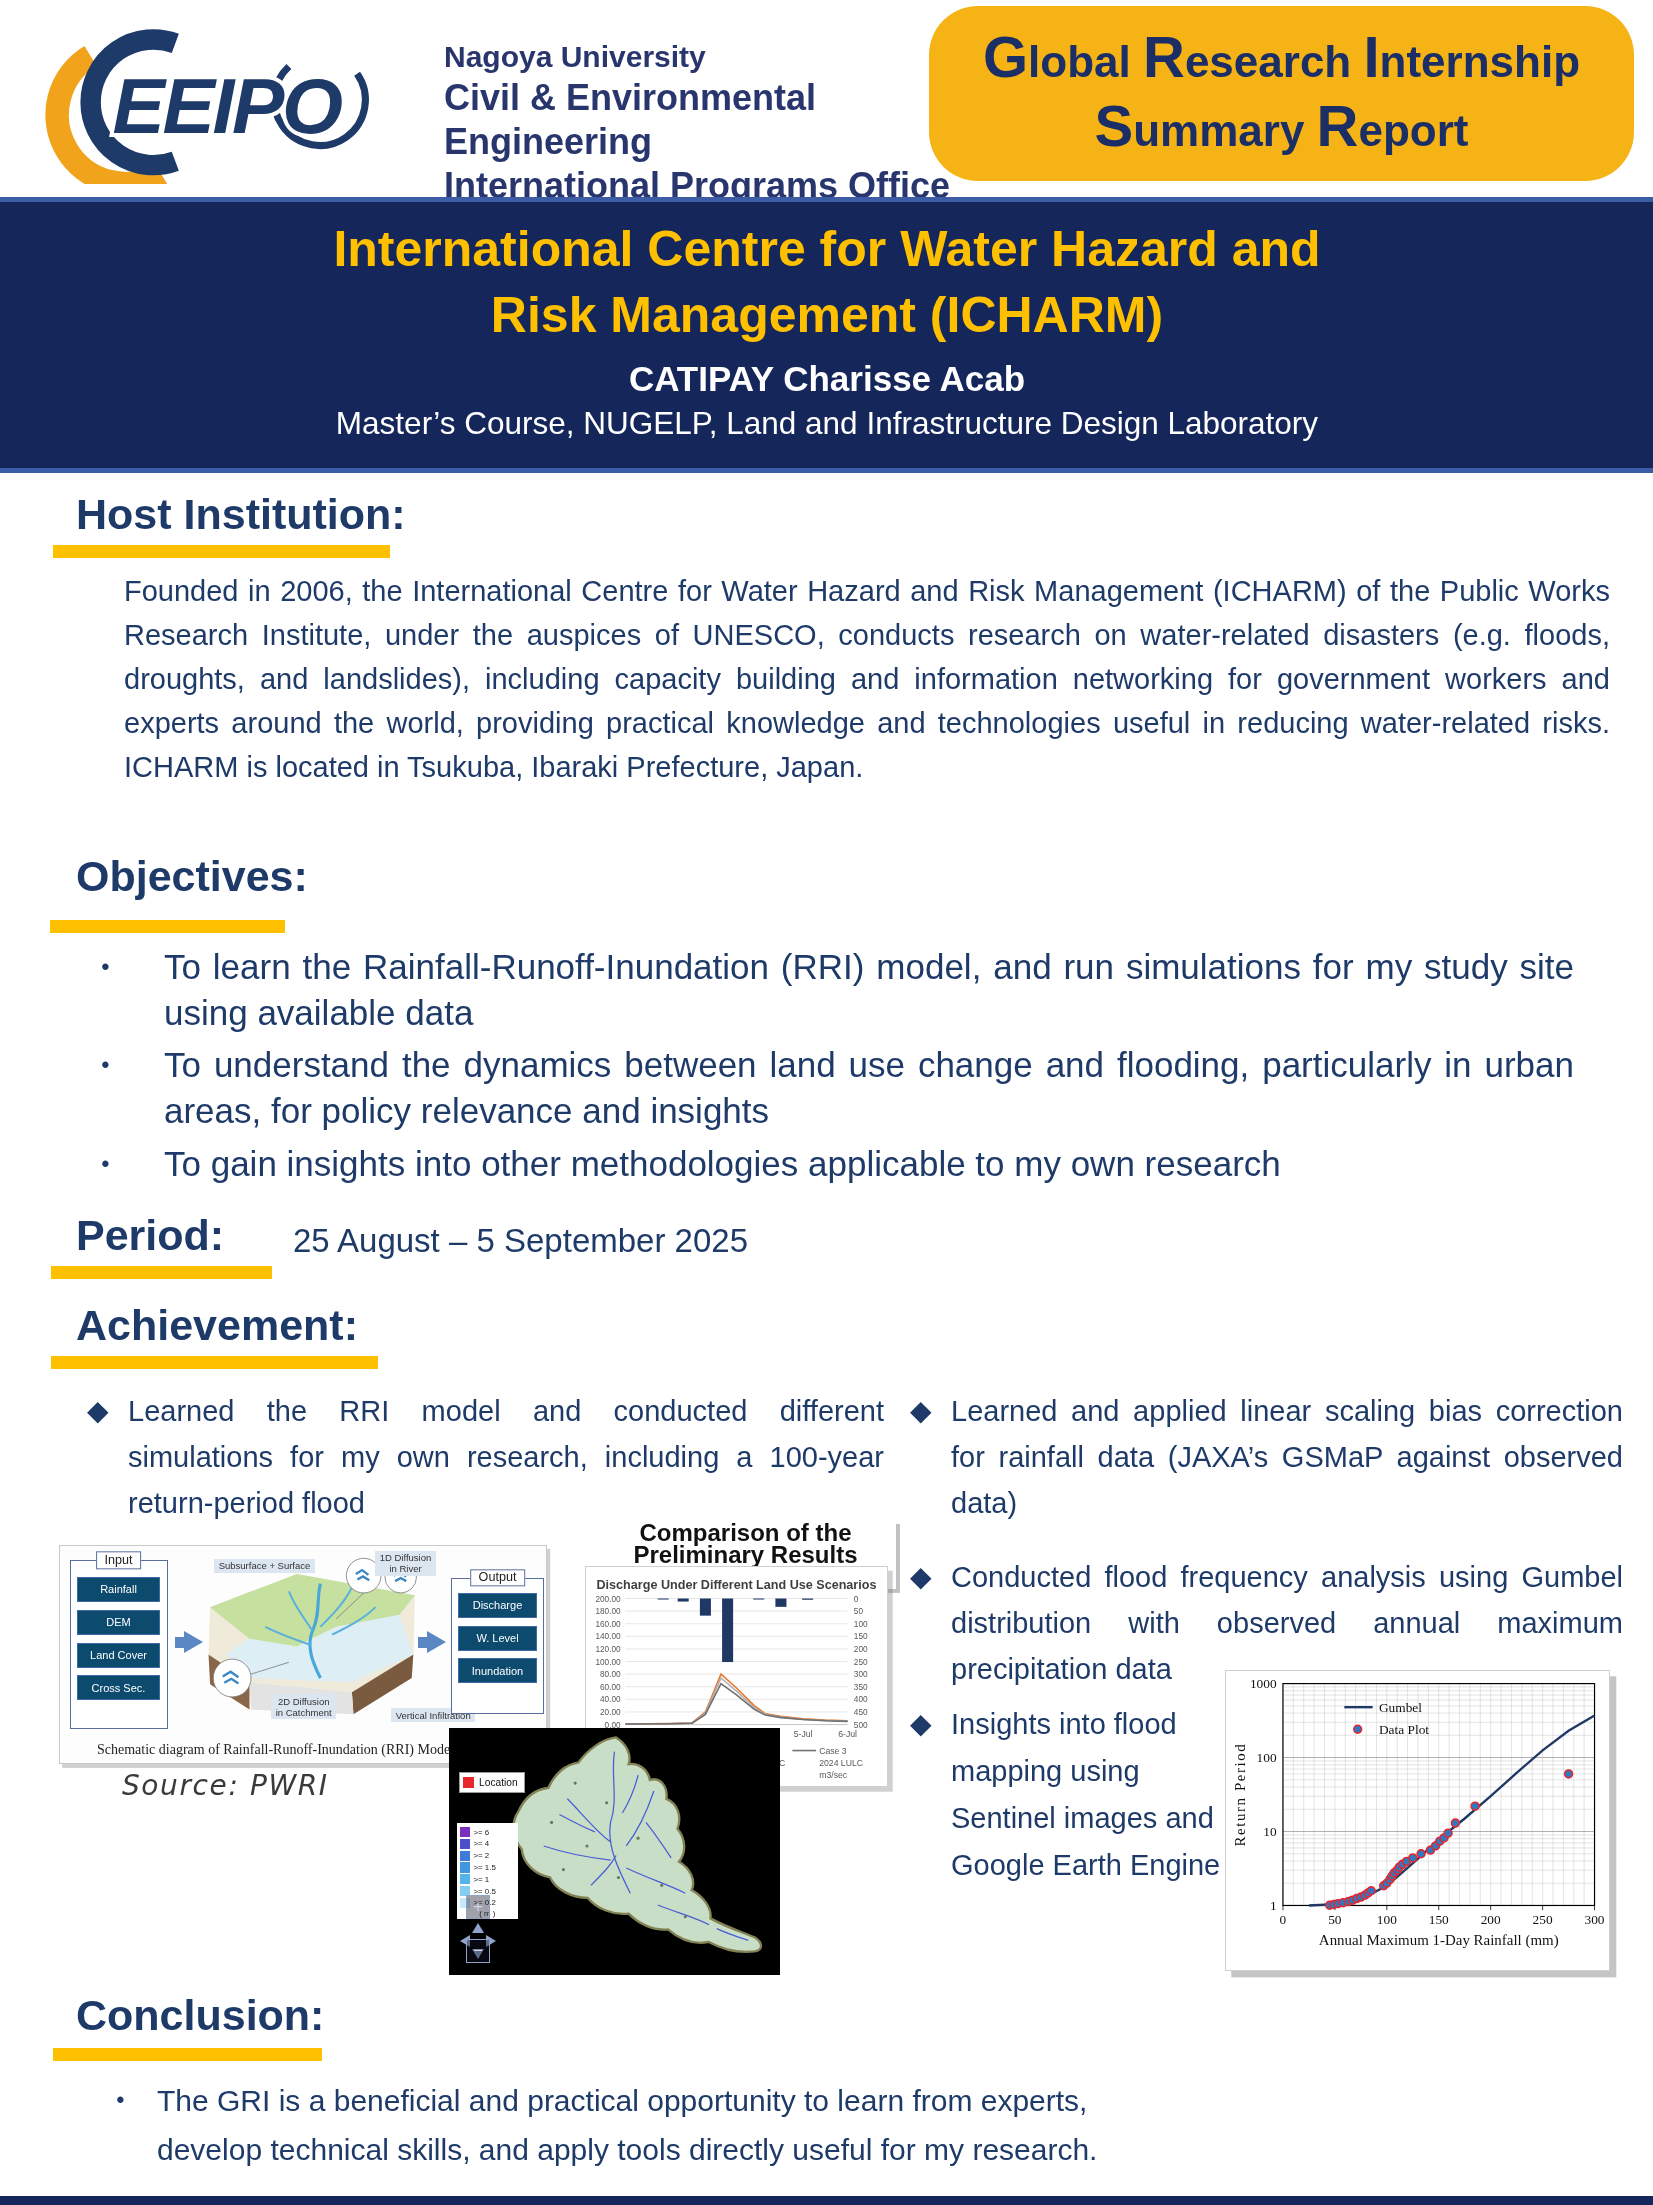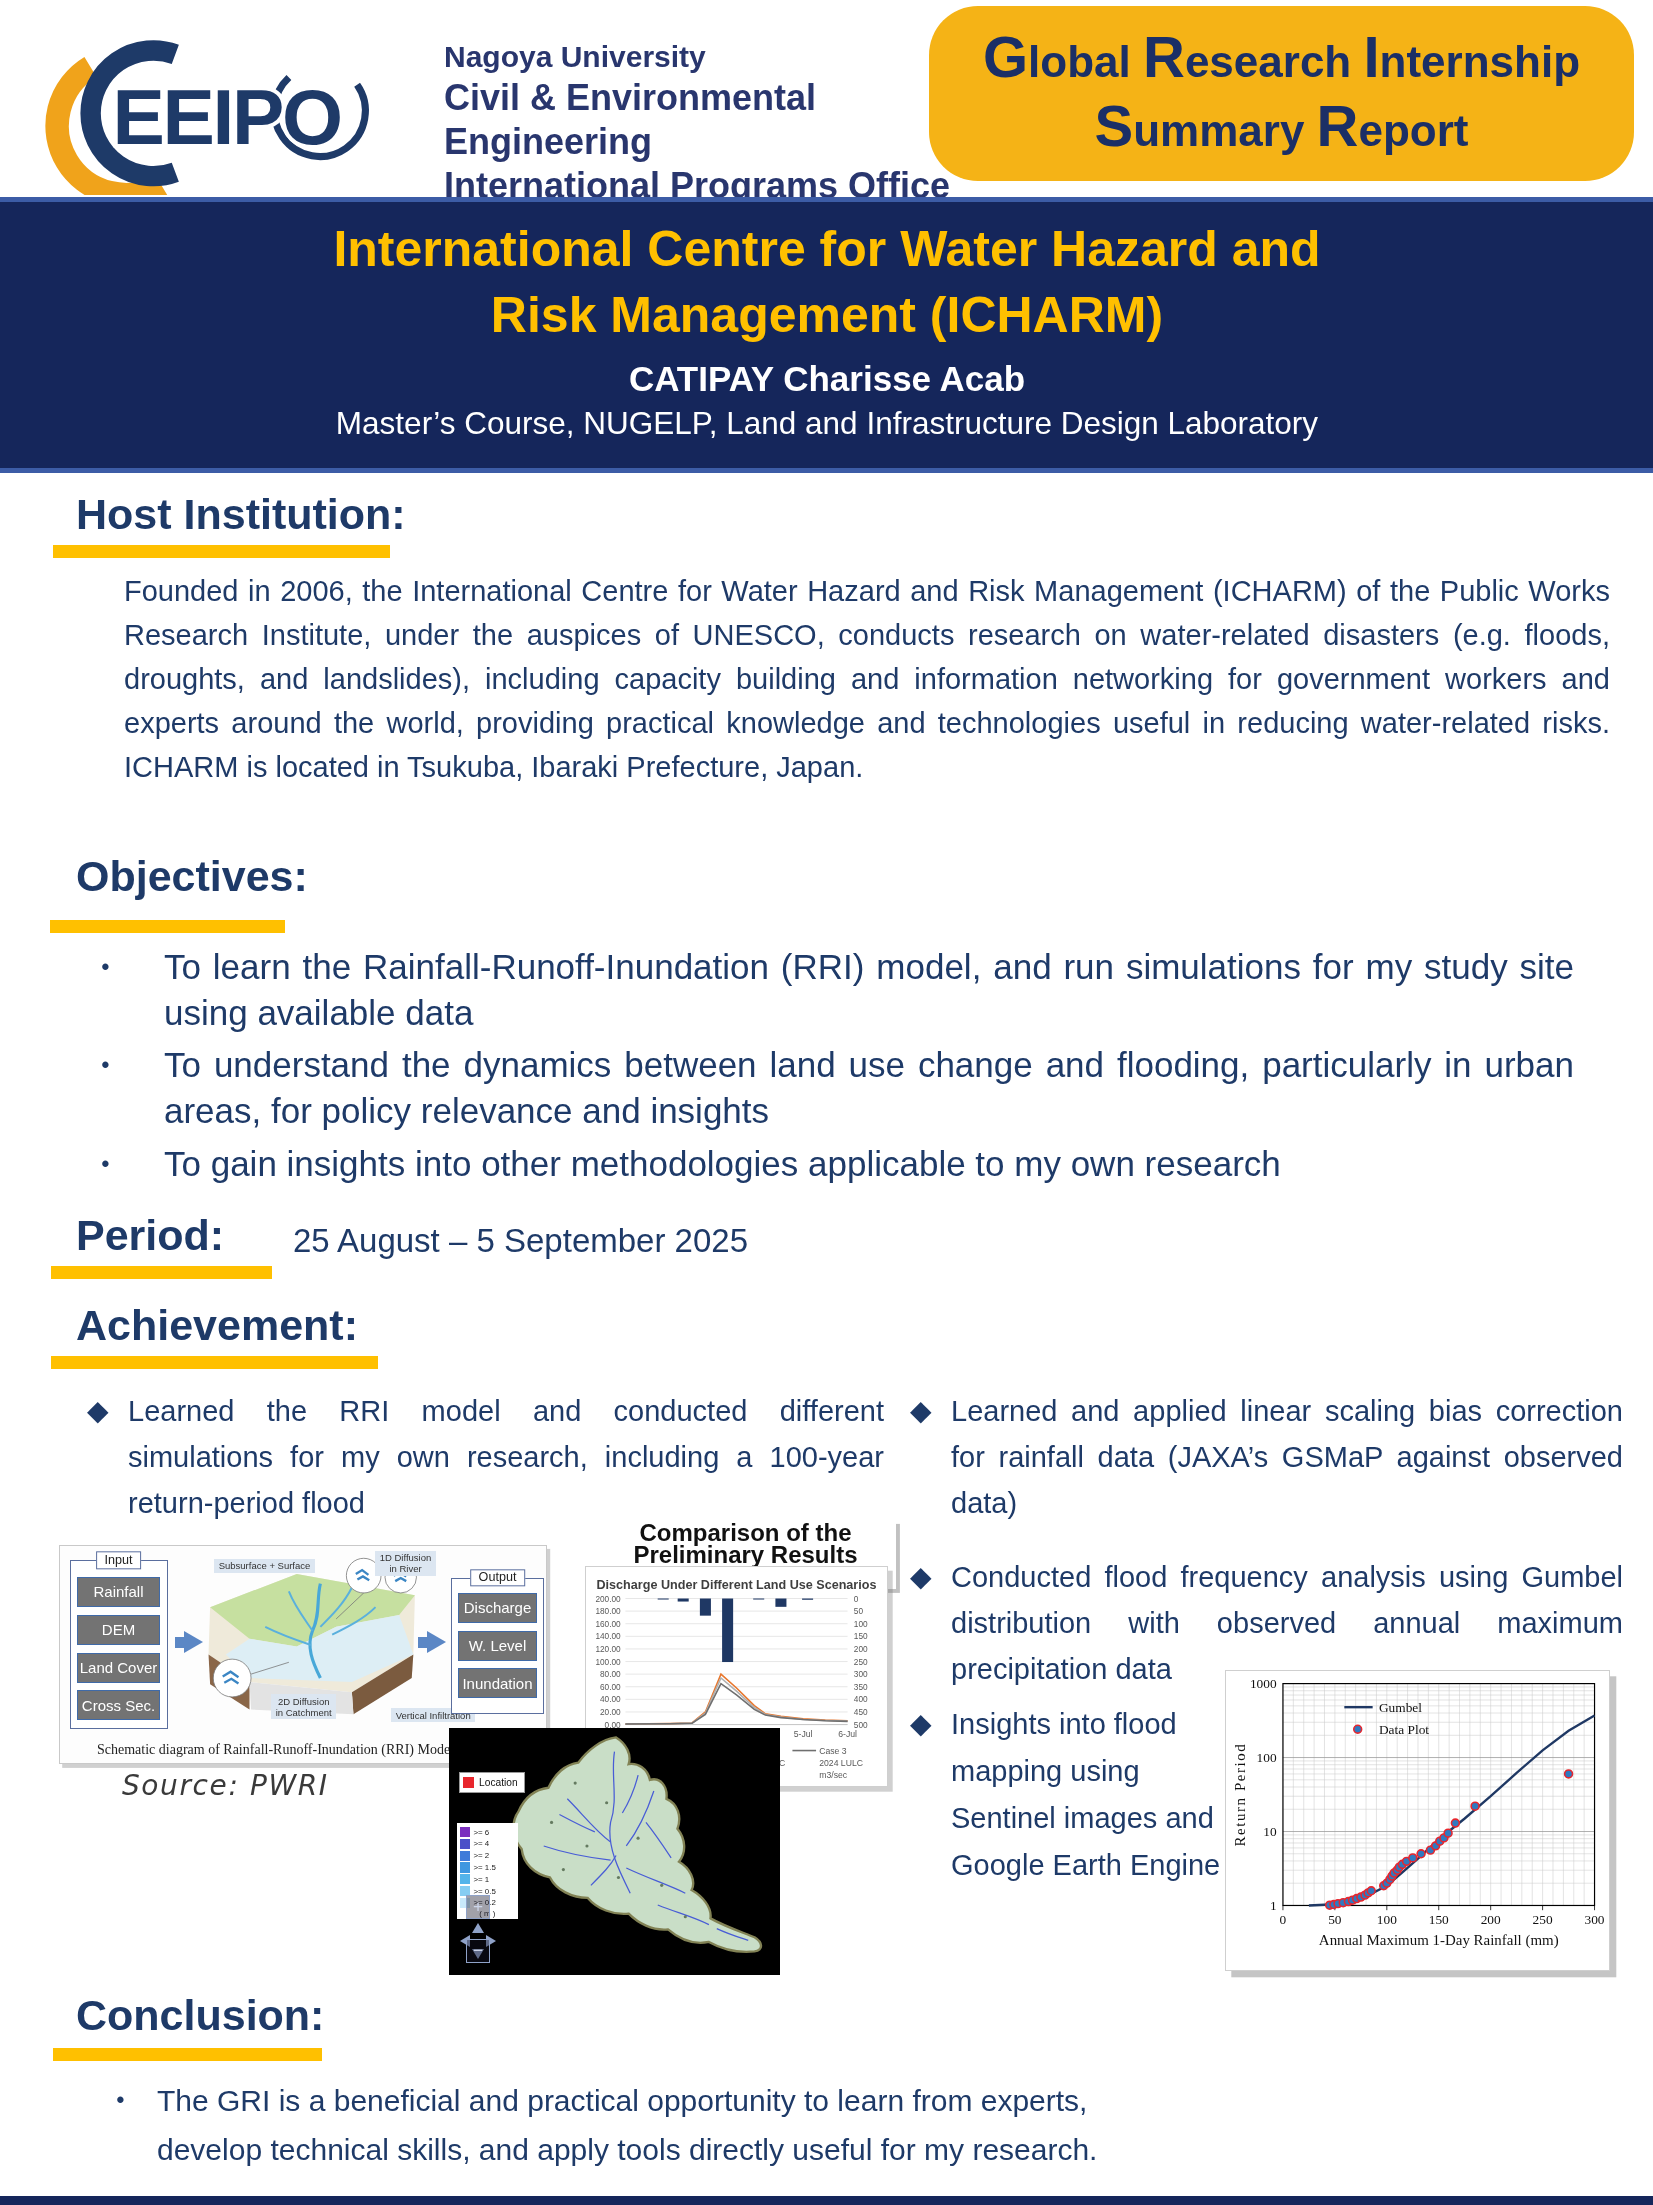--- a/index.html
+++ b/index.html
@@ -1,19 +1,19 @@
 <!DOCTYPE html>
 <html style="font-size:12.6px"><head>
 <meta charset="utf-8">
 <style>
   html,body{margin:0;padding:0;background:#ffffff;}
   .page{position:relative;width:1654px;height:2205px;background:#ffffff;overflow:hidden;
         font-family:"Liberation Sans", sans-serif;color:#1e3a68;}
   
-  .logo-wrap{position:absolute;left:43px;top:34px;width:362px;height:161px;}
+  .logo-wrap{position:absolute;left:43px;top:23px;width:362px;height:161px;font-style:italic;}
   .org-block{position:absolute;left:398px;top:38px;width:536px;color:#29366e;font-weight:bold;margin-left:46px;}
   .org-line1{font-size:30px;line-height:38px;}
   .org-line2,.org-line3{font-size:36px;line-height:44px;}
   .badge{position:absolute;left:929px;top:6.3px;width:705px;height:175px;background:#f5b316;
          border-radius:49px;text-align:center;color:#1b2f66;font-weight:bold;
          display:flex;flex-direction:column;justify-content:center;gap:14px;}
   .badge-line{font-size:44px;line-height:50px;}
   .badge .cap{font-size:58px;}
   
   .band{position:absolute;left:0;top:197px;width:1654px;height:276px;background:#15265b;
@@ -34,21 +34,21 @@
   .d-diamond{flex:0 0 41px;font-size:28px;line-height:46px;color:#1e3a68;}
   .d-text{flex:1;font-size:29px;line-height:46px;text-align:justify;color:#1e3a68;}
   .concl-item{position:absolute;left:110px;top:2076px;width:1048px;display:flex;}
   .concl-item .b-text{text-align:left;font-size:30px;line-height:49px;}
   
   .rri-card{position:absolute;left:59px;top:1545px;width:488px;height:219px;background:#fdfdfd;
             border:0.8px solid #c9c9c9;box-shadow:3.2px 3.9px 0 rgba(120,120,120,.35);box-sizing:border-box;}
   .rri-io{position:absolute;border:1.6px solid #5a6e9e;background:#fff;}
   .rri-io-tab{position:absolute;left:50%;transform:translate(-50%,-55%);background:#fff;border:1.6px solid #5a6e9e;
               padding:0.8px 7.9px;font-size:12.6px;color:#222;white-space:nowrap;}
-  .rri-item{margin:7.9px 6.3px;background:#737373;color:#fff;font-size:15px;text-align:center;
+  .rri-item{margin:7.9px 6.3px;background:#0c4a6e;color:#fff;font-size:11px;text-align:center;
             padding:5.5px 1.6px;border:0.8px solid #3f6aa8;}
   .rri-arrow{position:absolute;width:0;height:0;border-top:11px solid transparent;border-bottom:11px solid transparent;
              border-left:19px solid #5b87c5;}
   .rri-arrow::before{content:"";position:absolute;left:-28px;top:-5.5px;width:11px;height:11px;background:#5b87c5;}
   .rri-label{position:absolute;background:#dce6f1;color:#333;font-size:9.5px;line-height:11px;
              padding:1.6px 4.7px;text-align:center;white-space:nowrap;}
   .rri-caption{position:absolute;left:0;right:55px;bottom:4.7px;text-align:center;
                font-family:"Liberation Serif", serif;font-size:14px;color:#222;}
   .pwri{position:absolute;left:122px;top:1769px;font-size:28px;font-style:italic;color:#3a3a3a;
         font-family:"DejaVu Sans", sans-serif;letter-spacing:1.6px;}

